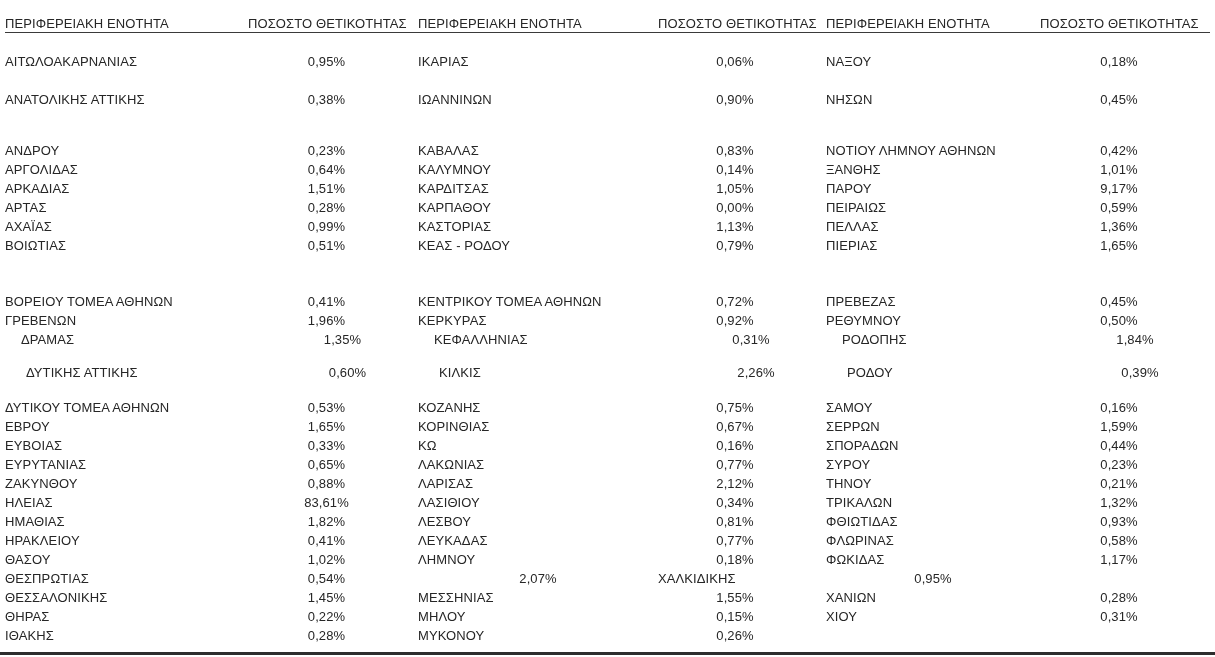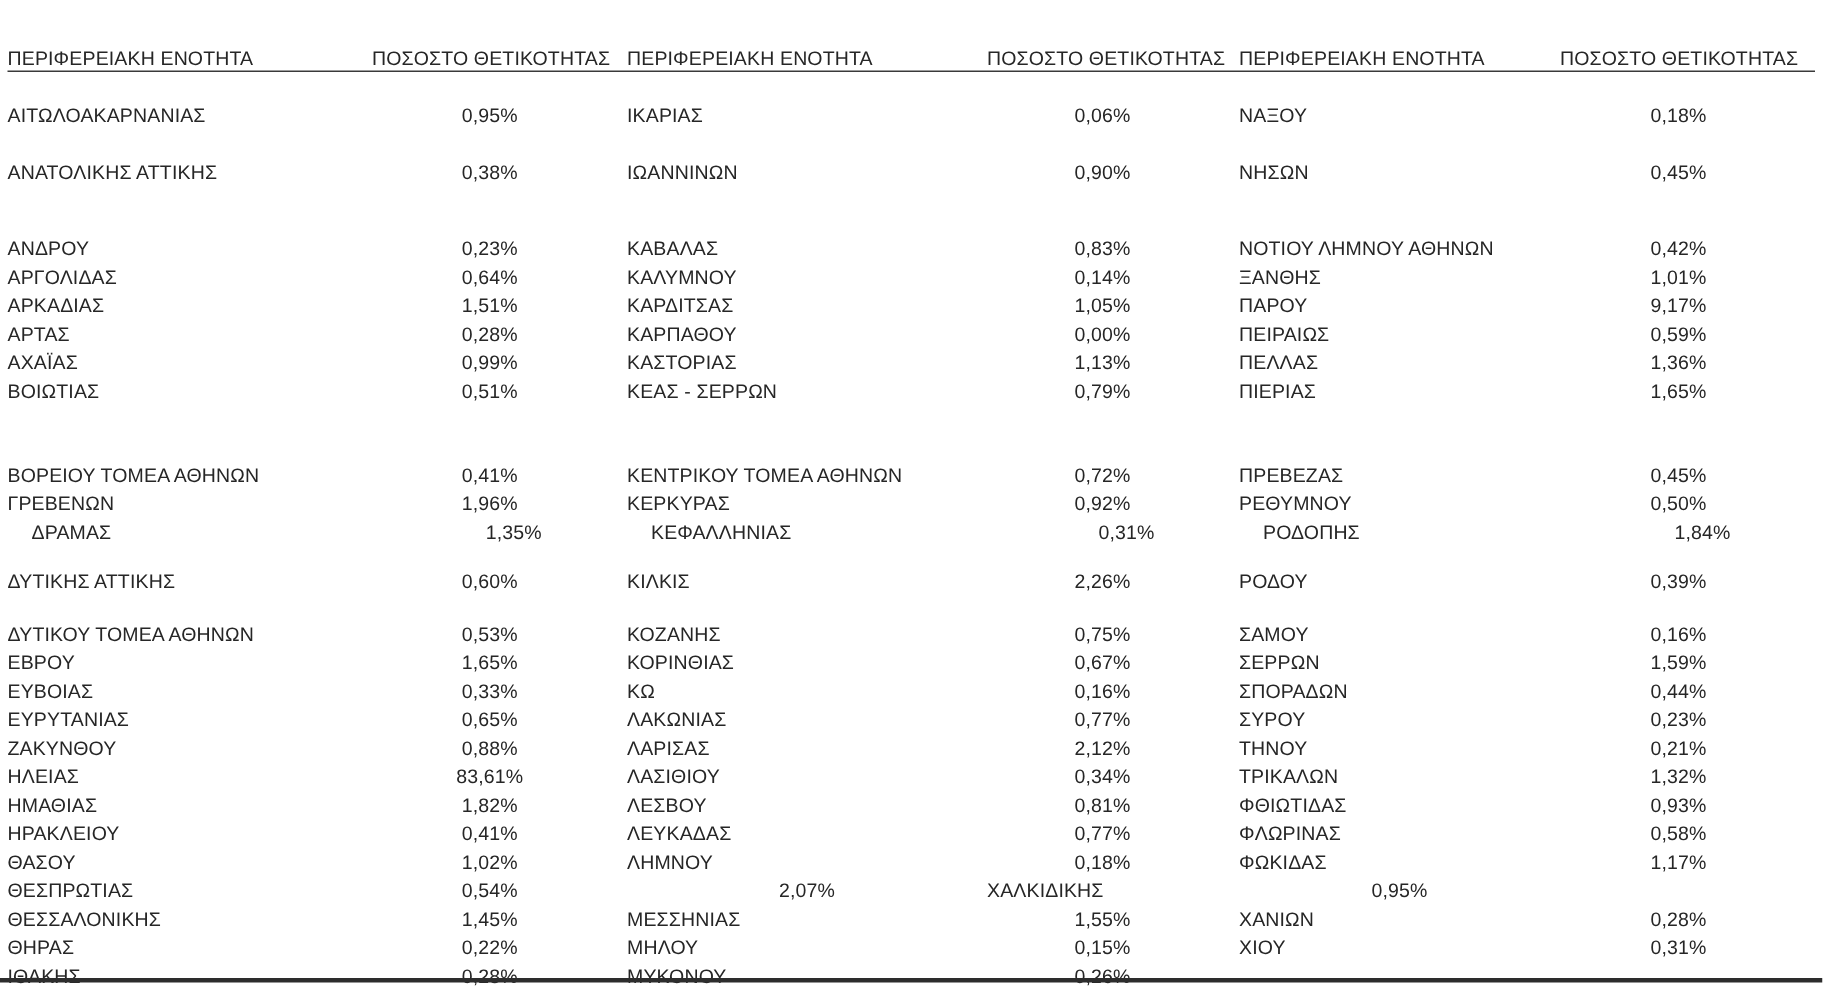--- a/index.html
+++ b/index.html
@@ -18,21 +18,21 @@
     height: 657px;
     box-sizing: border-box;
     padding-left: 5px;
   }
   .grid-row {
     display: grid;
     grid-template-columns: 243px 157px 13px 240px 154px 14px 214px 158px;
     align-items: center;
   }
   .header-row {
-    padding-top: 29px;
+    padding-top: 14px;
     height: 18px;
     border-bottom: 1px solid #3a3a3a;
     width: 1205px;
   }
   .hcell {
     font-size: 13px;
     white-space: nowrap;
     letter-spacing: 0.1px;
   }
   .hcell.region { text-align: left; }
@@ -132,21 +132,21 @@
         <div class="cell label">ΑΧΑΪΑΣ</div>
         <div class="cell value">0,99%</div>
         <div class="cell label">ΚΑΣΤΟΡΙΑΣ</div>
         <div class="cell value">1,13%</div>
         <div class="cell label">ΠΕΛΛΑΣ</div>
         <div class="cell value">1,36%</div>
       </div>
       <div class="grid-row trow" style="height: 19px;">
         <div class="cell label">ΒΟΙΩΤΙΑΣ</div>
         <div class="cell value">0,51%</div>
-        <div class="cell label">ΚΕΑΣ - ΣΕΡΡΩΝ</div>
+        <div class="cell label">ΚΕΑΣ - ΡΟΔΟΥ</div>
         <div class="cell value">0,79%</div>
         <div class="cell label">ΠΙΕΡΙΑΣ</div>
         <div class="cell value">1,65%</div>
       </div>
       <div class="spacer" style="height: 37px;"></div>
       <div class="grid-row trow" style="height: 19px;">
         <div class="cell label">ΒΟΡΕΙΟΥ ΤΟΜΕΑ ΑΘΗΝΩΝ</div>
         <div class="cell value">0,41%</div>
         <div class="cell label">ΚΕΝΤΡΙΚΟΥ ΤΟΜΕΑ ΑΘΗΝΩΝ</div>
         <div class="cell value">0,72%</div>
@@ -163,21 +163,21 @@
       </div>
       <div class="grid-row trow" style="height: 19px; margin-left: 16px;">
         <div class="cell label">ΔΡΑΜΑΣ</div>
         <div class="cell value">1,35%</div>
         <div class="cell label">ΚΕΦΑΛΛΗΝΙΑΣ</div>
         <div class="cell value">0,31%</div>
         <div class="cell label">ΡΟΔΟΠΗΣ</div>
         <div class="cell value">1,84%</div>
       </div>
       <div class="spacer" style="height: 14px;"></div>
-      <div class="grid-row trow" style="height: 19px;">
+      <div class="grid-row trow" style="height: 19px; margin-left: 21px;">
         <div class="cell label">ΔΥΤΙΚΗΣ ΑΤΤΙΚΗΣ</div>
         <div class="cell value">0,60%</div>
         <div class="cell label">ΚΙΛΚΙΣ</div>
         <div class="cell value">2,26%</div>
         <div class="cell label">ΡΟΔΟΥ</div>
         <div class="cell value">0,39%</div>
       </div>
       <div class="spacer" style="height: 16px;"></div>
       <div class="grid-row trow" style="height: 19px;">
         <div class="cell label">ΔΥΤΙΚΟΥ ΤΟΜΕΑ ΑΘΗΝΩΝ</div>

